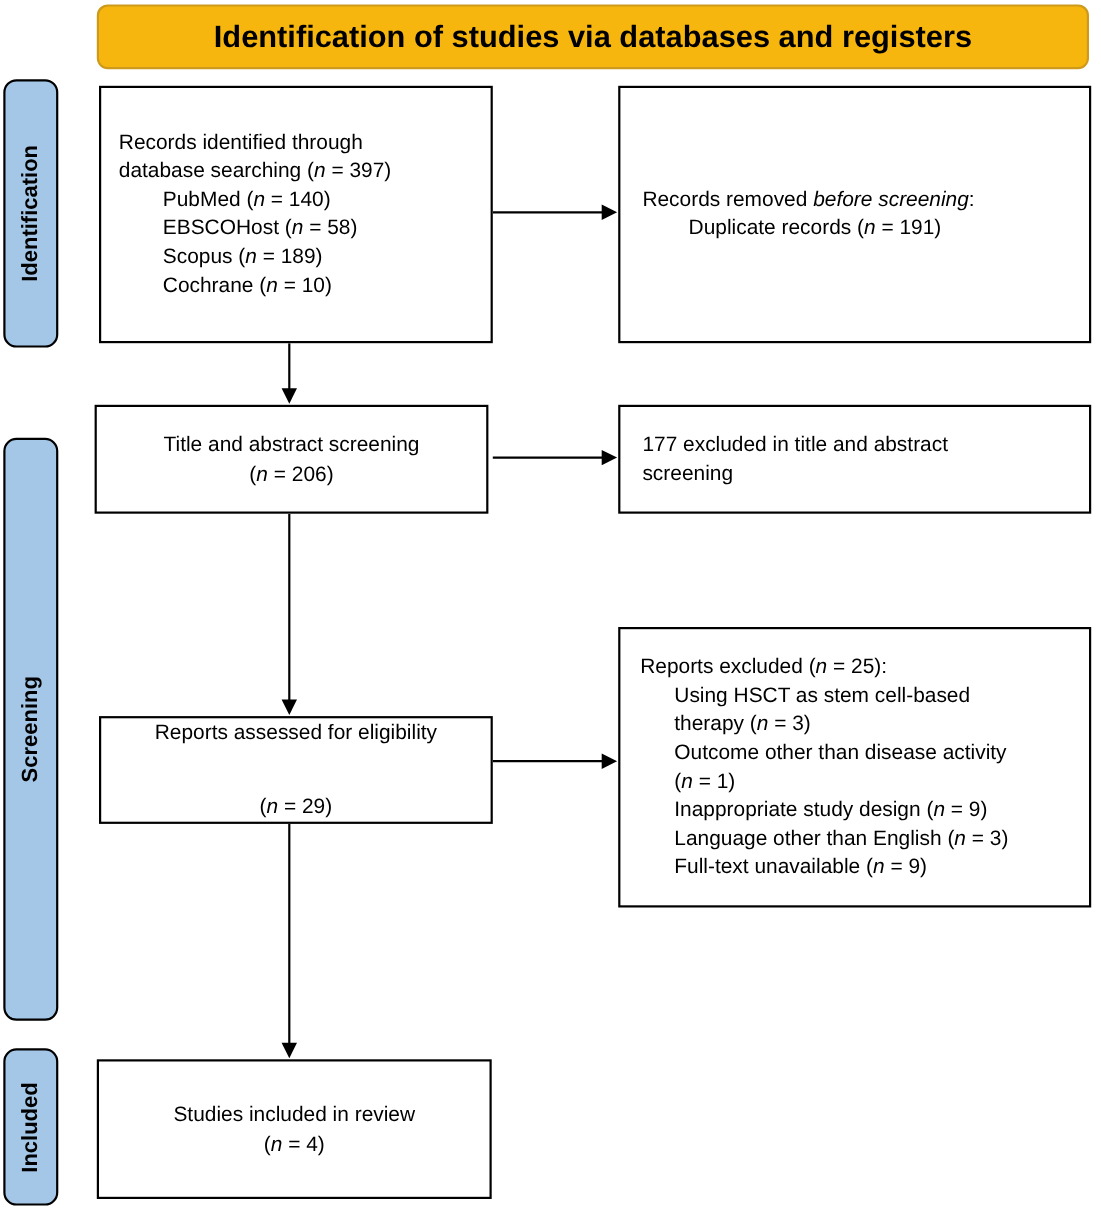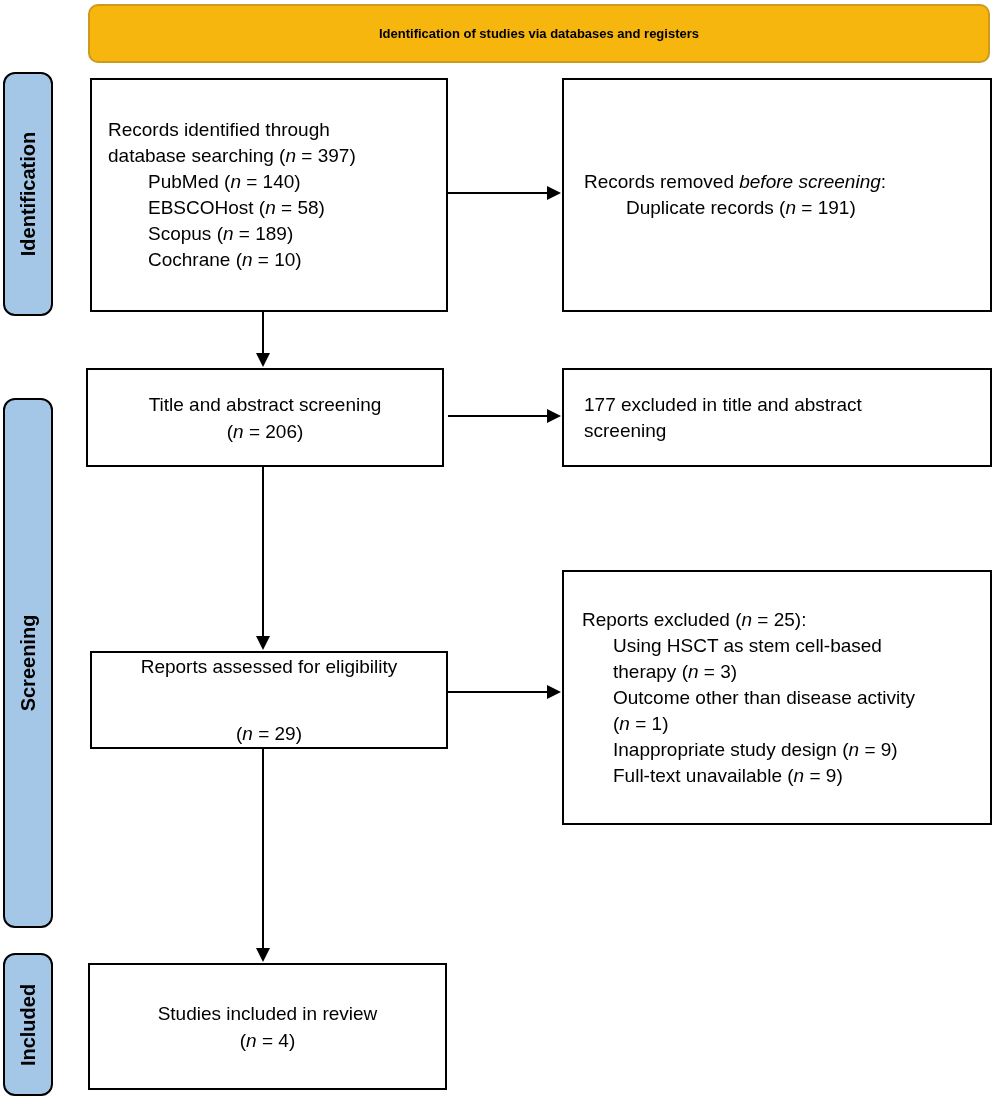--- a/index.html
+++ b/index.html
@@ -17,21 +17,21 @@
     color:#000;
     overflow:hidden;
   }
   .banner{
     position:absolute;left:88px;top:4px;width:902px;height:59px;
     background:var(--banner-fill);
     border:2px solid var(--banner-border);
     border-radius:10px;
     display:flex;align-items:center;justify-content:center;
     box-sizing:border-box;
-    font-weight:bold;font-size:13px;
+    font-weight:bold;font-size:28px;
   }
   .stage{
     position:absolute;left:3px;width:50px;
     background:var(--stage-fill);
     border:2.5px solid #000;
     border-radius:12px;
     box-sizing:border-box;
   }
   .stage .stage-text{
     position:absolute;left:50%;top:50%;
@@ -147,20 +147,21 @@
     <div class="line">(<i>n</i> = 29)</div>
   </div>
 
   <div class="box box-reports-excluded align-left">
     <div class="line">Reports excluded (<i>n</i> = 25):</div>
     <div class="line ind">Using HSCT as stem cell-based</div>
     <div class="line ind">therapy (<i>n</i> = 3)</div>
     <div class="line ind">Outcome other than disease activity</div>
     <div class="line ind">(<i>n</i> = 1)</div>
     <div class="line ind">Inappropriate study design (<i>n</i> = 9)</div>
+    <div class="line ind">Language other than English (<i>n</i> = 3)</div>
     <div class="line ind">Full-text unavailable (<i>n</i> = 9)</div>
   </div>
 
   <div class="box box-studies-included align-center">
     <div class="line">Studies included in review</div>
     <div class="line">(<i>n</i> = 4)</div>
   </div>
 
 </div>
 

